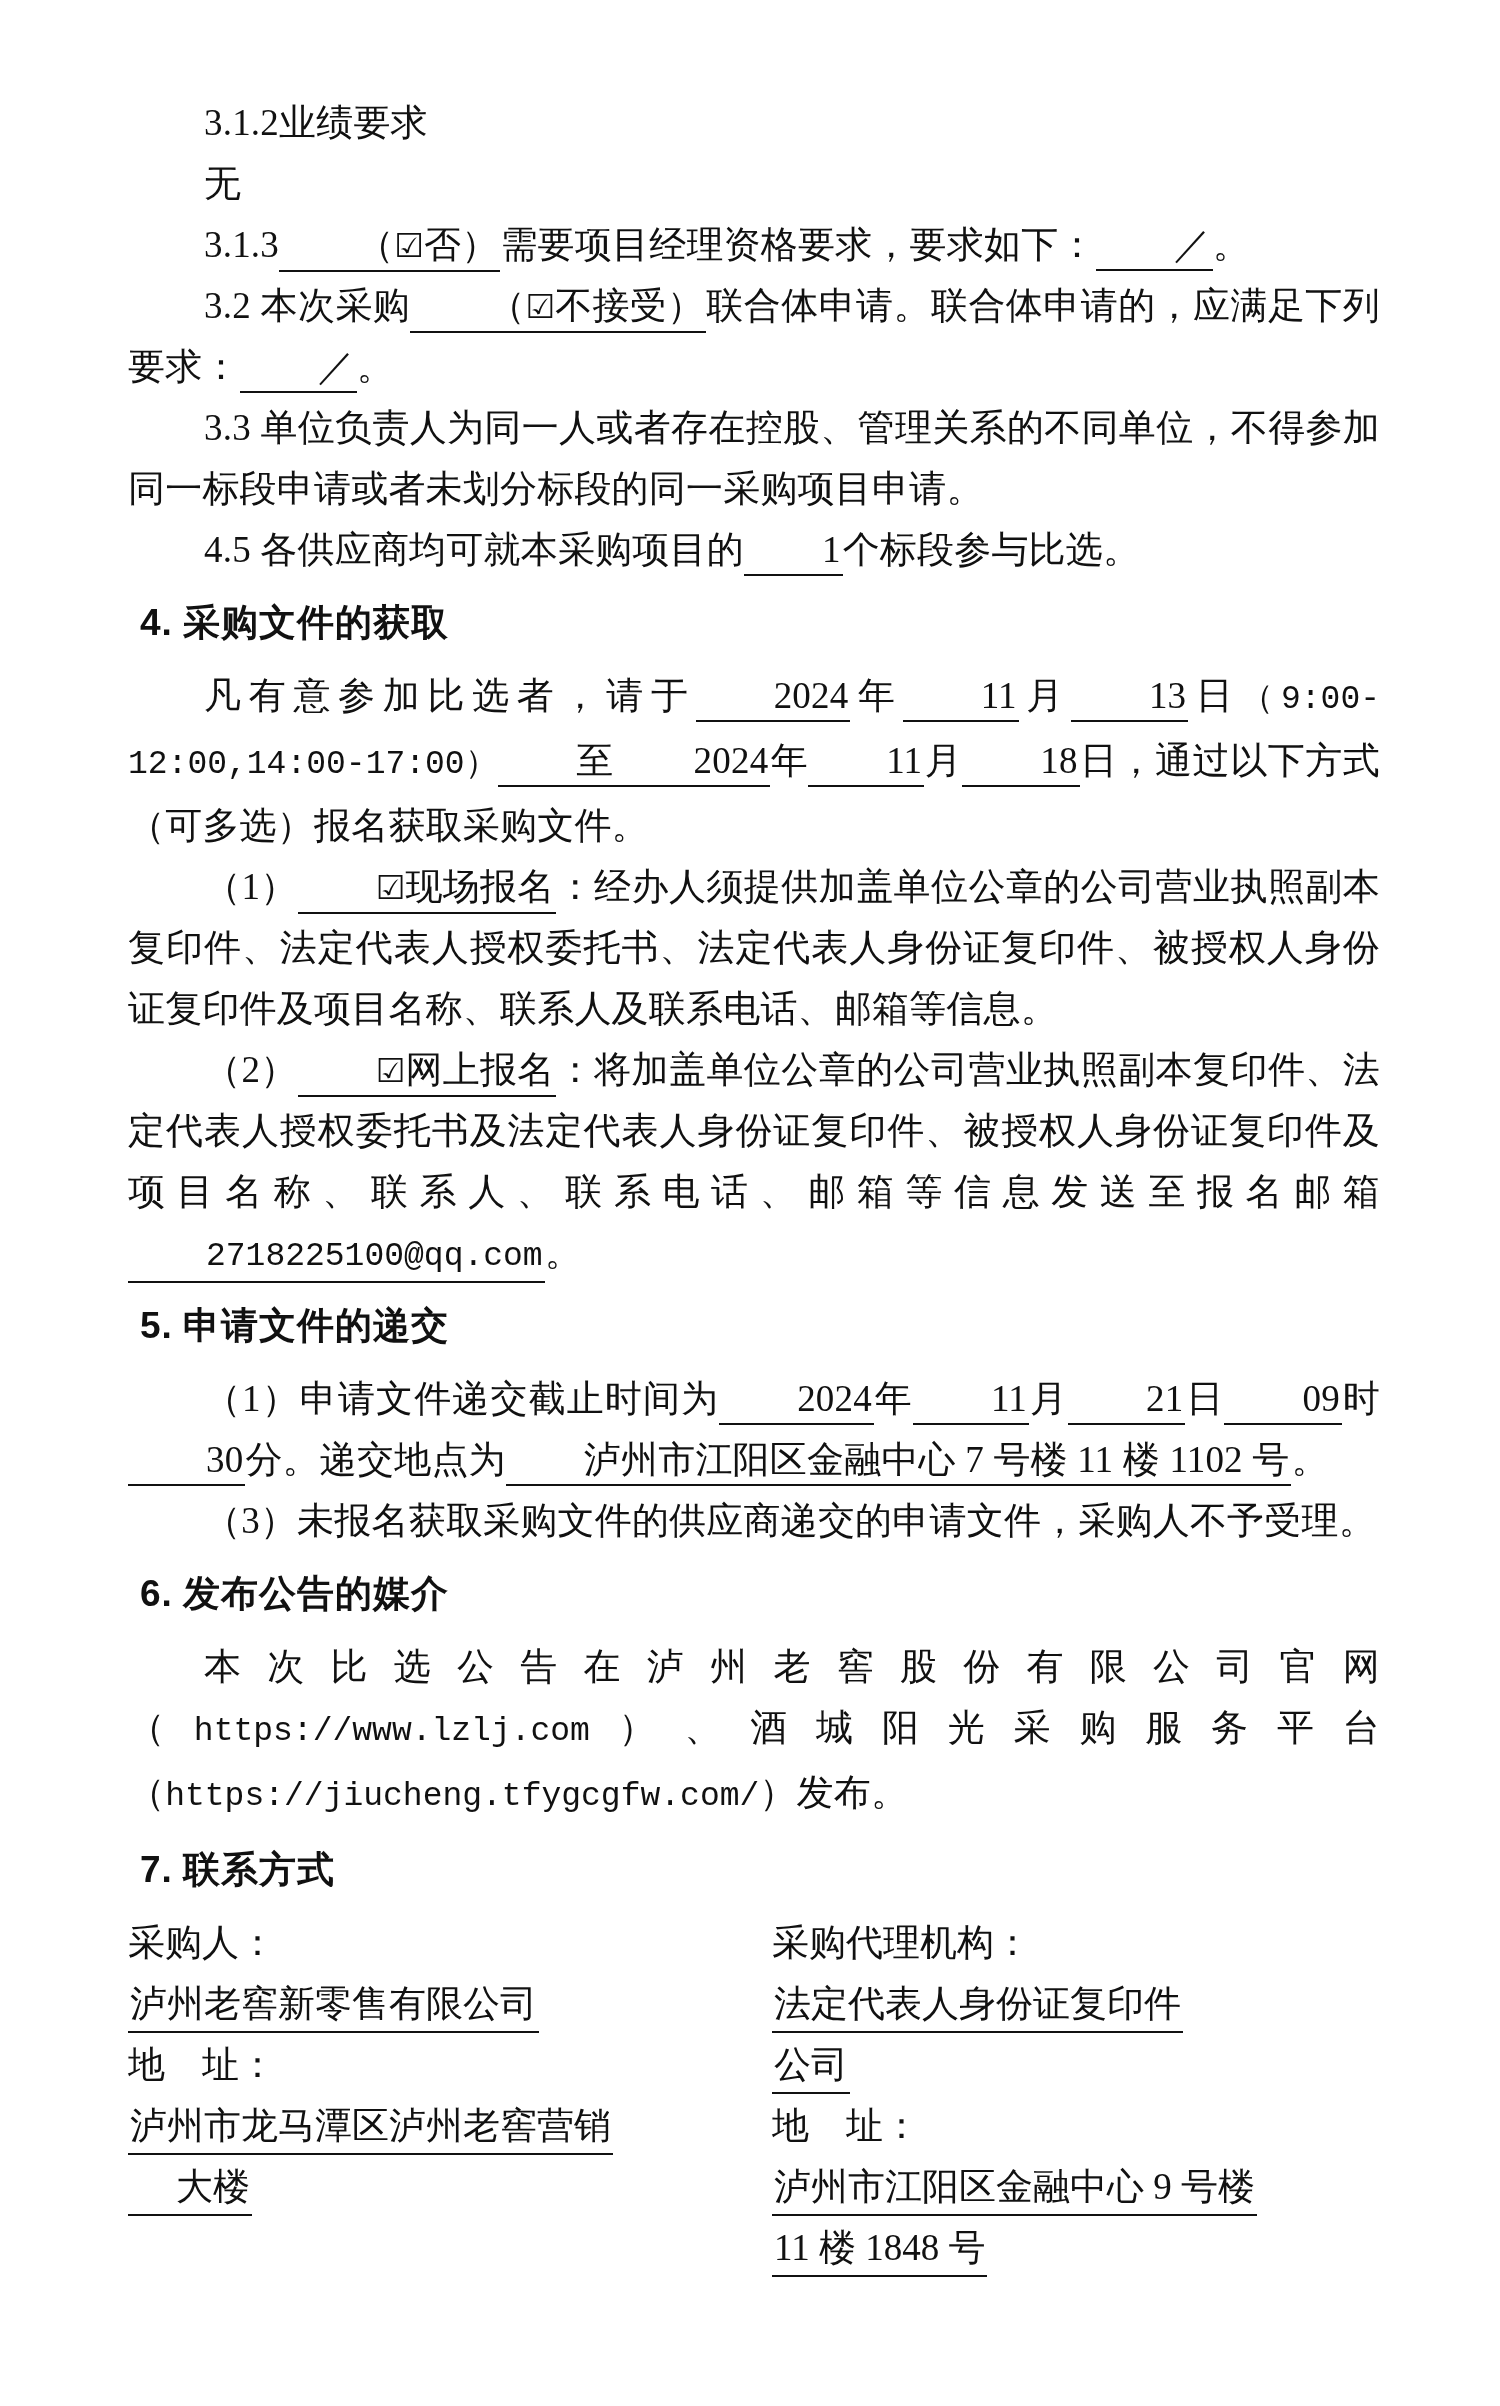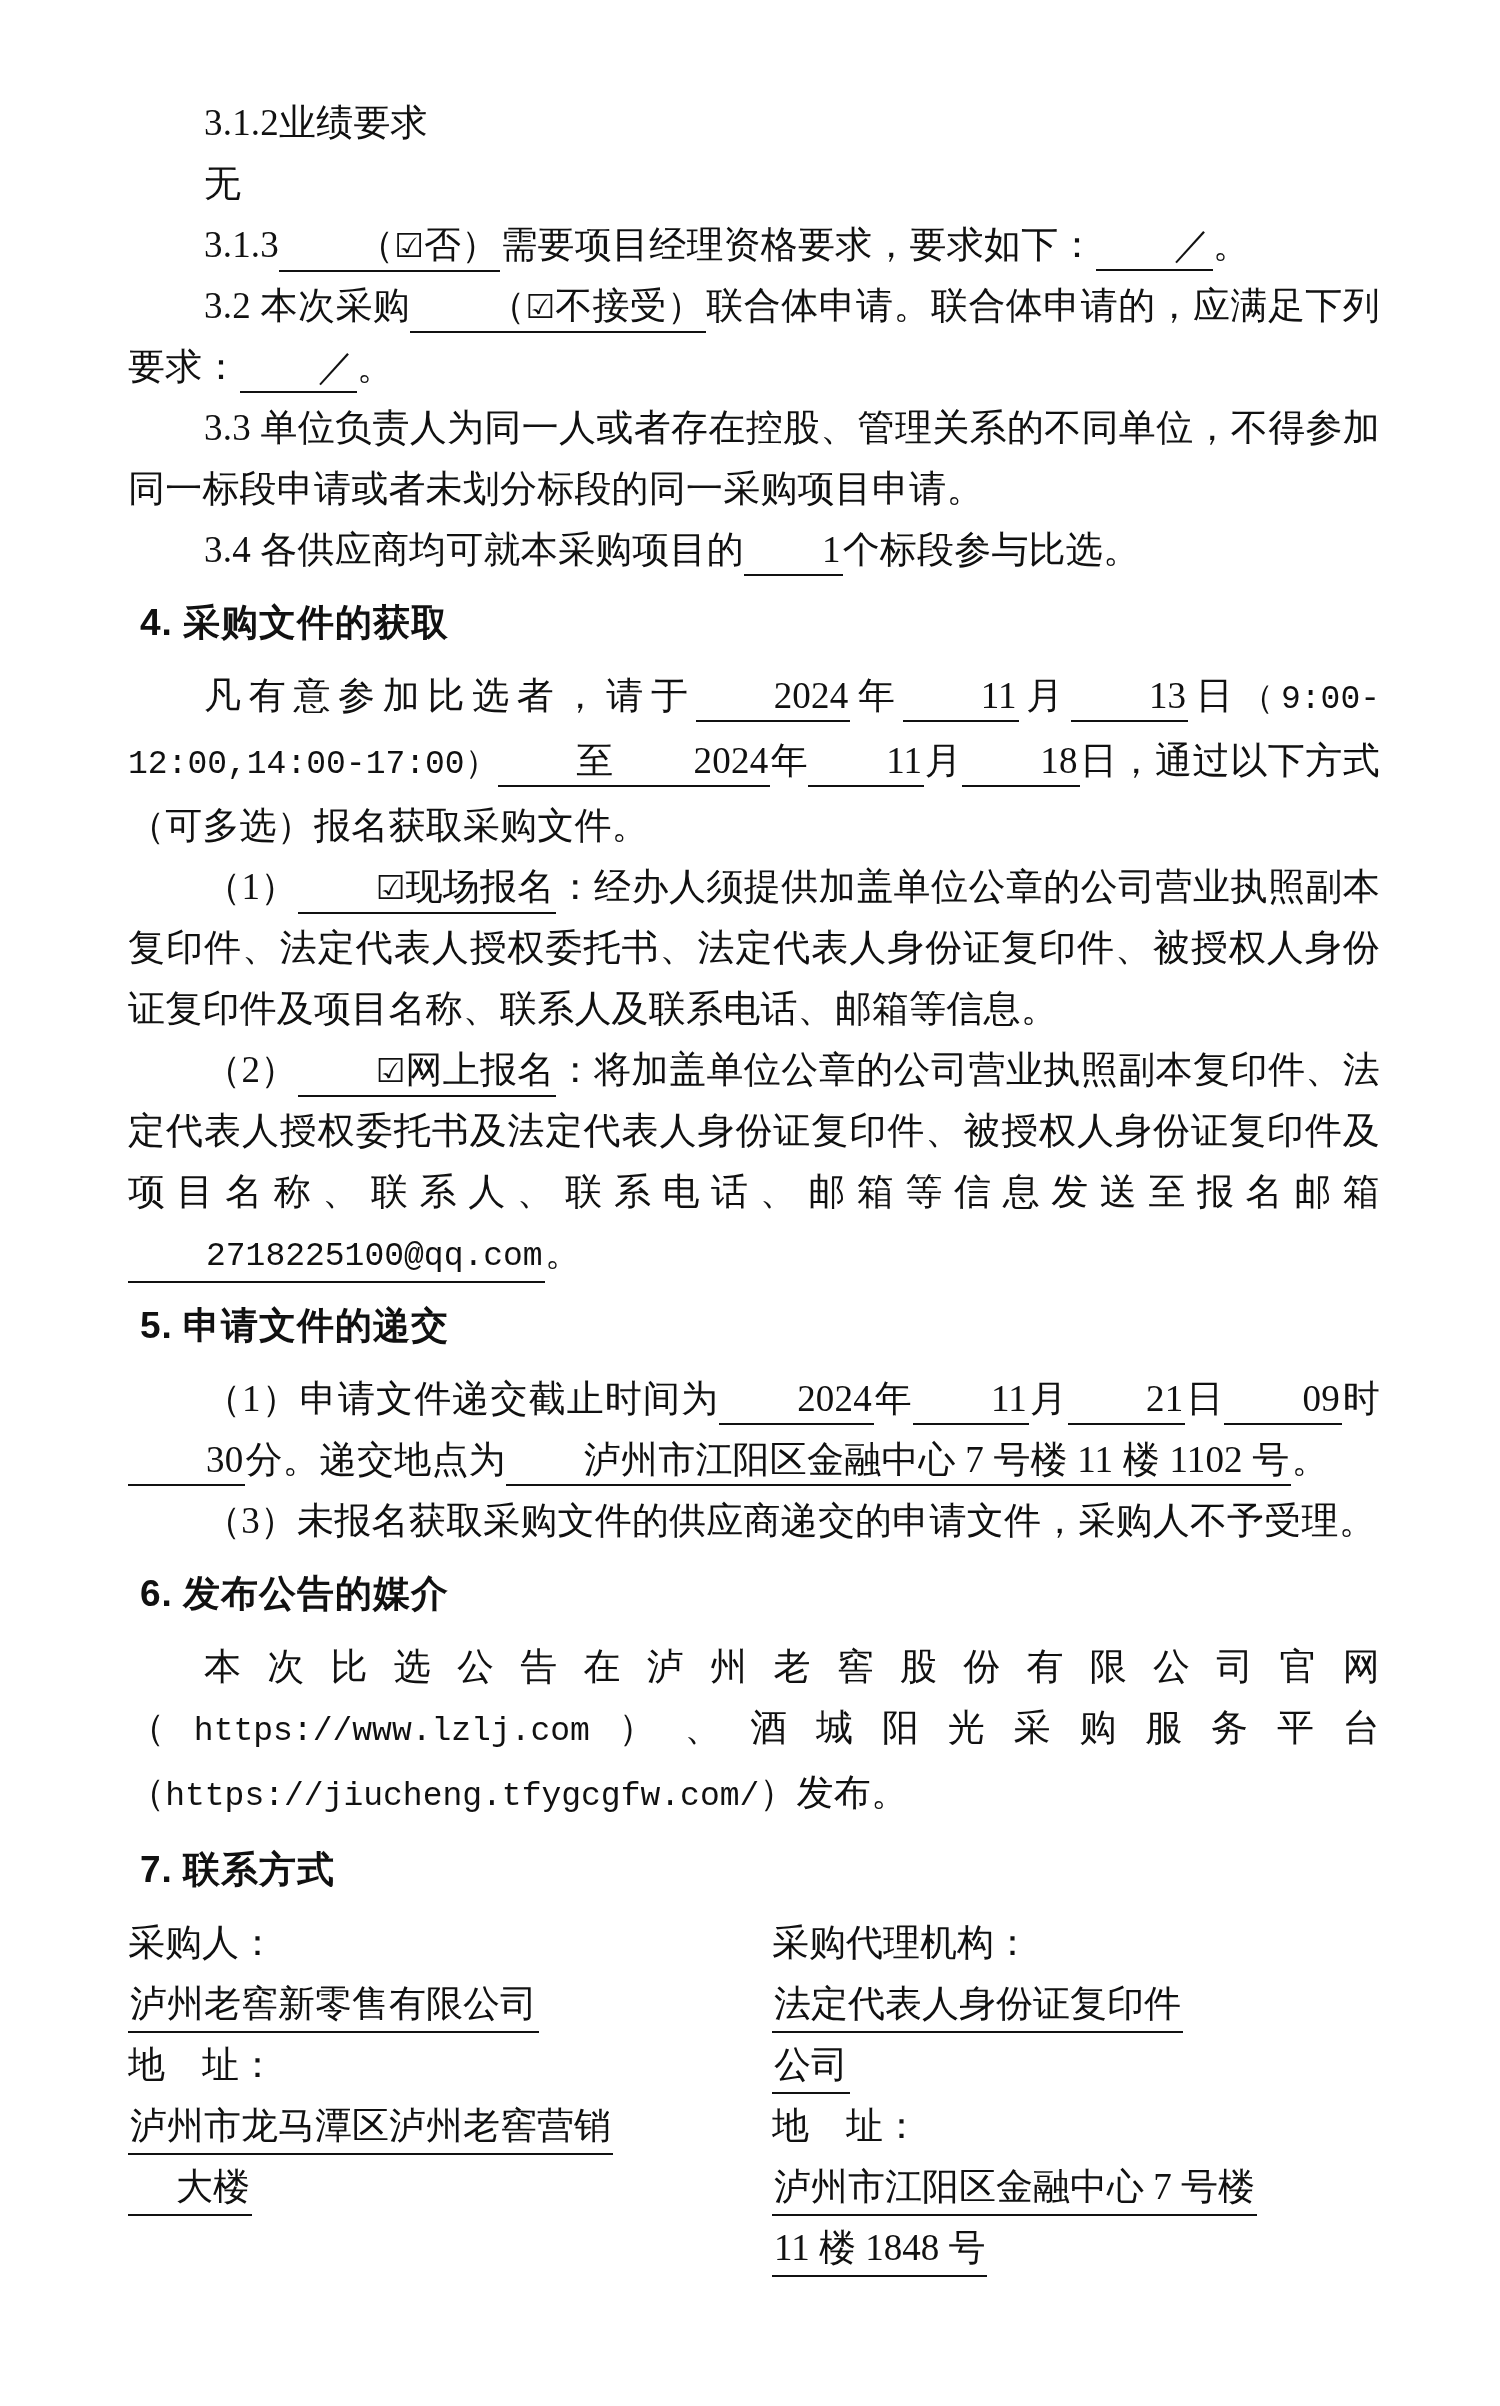--- a/index.html
+++ b/index.html
@@ -120,21 +120,21 @@
 
   <p class="indent2">
     <span class="num-inline">3.2</span>&nbsp;<span>本次采购</span><span class="ul">（<span class="cbox">☑</span><span>不接受</span>）</span><span>联合体申请。联合体申请的，应满足下列要求：</span><span class="ul-slash">／</span><span>。</span>
   </p>
 
   <p class="indent2">
     <span class="num-inline">3.3</span>&nbsp;<span>单位负责人为同一人或者存在控股、管理关系的不同单位，不得参加同一标段申请或者未划分标段的同一采购项目申请。</span>
   </p>
 
   <p class="indent2">
-    <span class="num-inline">3.4</span>&nbsp;<span>各供应商均可就本采购项目的</span><span class="ul">1</span><span>个标段参与比选。</span>
+    <span class="num-inline">4.5</span>&nbsp;<span>各供应商均可就本采购项目的</span><span class="ul">1</span><span>个标段参与比选。</span>
   </p>
 
   <p class="heading">
     <span class="num">4.</span>&nbsp;<span>采购文件的获取</span>
   </p>
 
   <p class="indent2">
     <span>凡有意参加比选者，请于</span><span class="ul">2024</span><span>年</span><span class="ul">11</span><span>月</span><span class="ul">13</span><span>日</span><span class="lat">（9:00-12:00,14:00-17:00）</span><span class="ul">至</span><span class="ul">2024</span><span>年</span><span class="ul">11</span><span>月</span><span class="ul">18</span><span>日，通过以下方式（可多选）报名获取采购文件。</span>
   </p>
 
@@ -188,21 +188,21 @@
     <div class="col right">
       <div class="crow">
         <span class="clabel">采购代理机构：</span>
         <span class="cvalue"><span class="ul">法定代表人身份证复印件</span></span>
       </div>
       <div class="crow ctr">
         <span class="cvalue ctr"><span class="ul">公司</span></span>
       </div>
       <div class="crow">
         <span class="clabel">地　址：</span>
-        <span class="cvalue"><span class="ul">泸州市江阳区金融中心 7 号楼</span></span>
+        <span class="cvalue"><span class="ul">泸州市江阳区金融中心 9 号楼</span></span>
       </div>
       <div class="crow ctr">
         <span class="cvalue ctr"><span class="ul">11 楼 1848 号</span></span>
       </div>
     </div>
 
   </div>
 
 </div>
 

